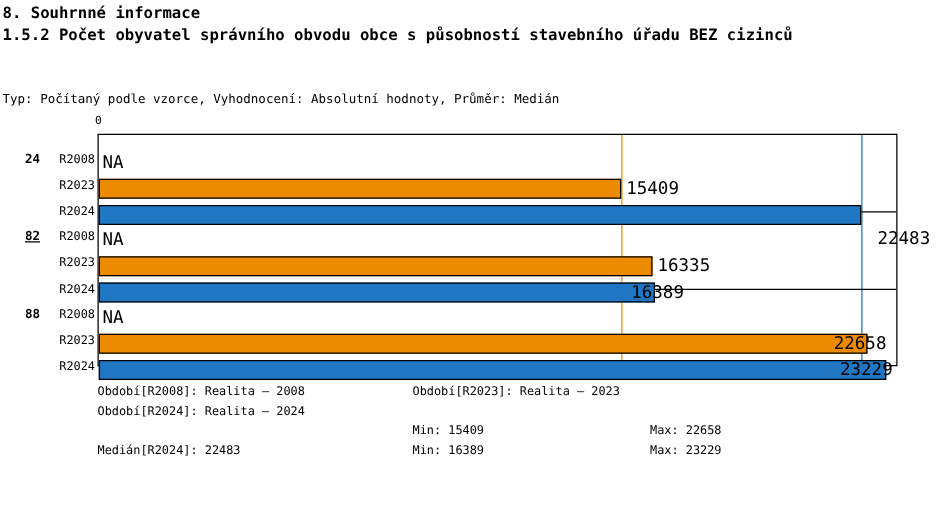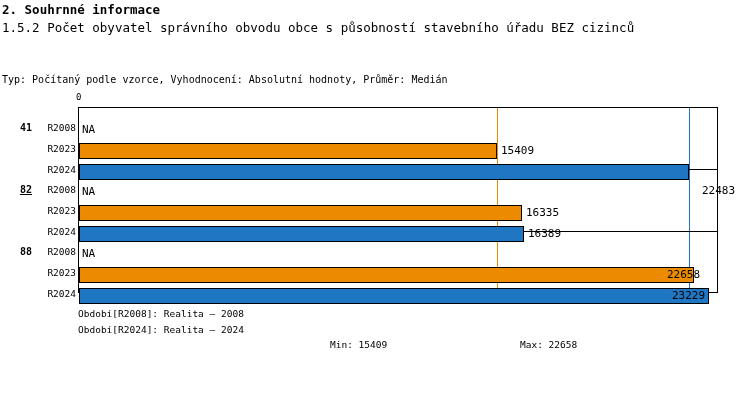--- a/index.html
+++ b/index.html
@@ -23,21 +23,21 @@
   }
   .hdr-line1 {
     font-size: 12.5px;
     font-weight: bold;
     padding: 1px 0 0 2px;
     line-height: 17px;
     white-space: nowrap;
   }
   .hdr-line2 {
     font-size: 12.5px;
-    font-weight: normal;
+    font-weight: bold;
     padding: 0 0 0 2px;
     line-height: 19px;
   }
   .hdr-sub {
     font-size: 10px;
     padding: 5px 0 0 2px;
     line-height: 14px;
     margin-top: 31px;
   }
   
@@ -90,21 +90,21 @@
     height: 16px;
     box-sizing: border-box;
     border: 1px solid #000000;
   }
   .bar.orange { background: #ed8b00; }
   .bar.blue   { background: #1f77c4; }
   .bar.nul    { background: transparent; border: none; }
   .barval {
     position: absolute;
     top: 2px;
-    font-size: 11px;
+    font-size: 14px;
     line-height: 12px;
     white-space: nowrap;
     color: #000000;
   }
   
   .ylab {
     position: absolute;
     left: 36px;
     width: 40px;
     text-align: right;
@@ -135,29 +135,29 @@
     white-space: nowrap;
   }
   .c1 { position: absolute; left: 78px; }
   .c2 { position: absolute; left: 330px; }
   .c3 { position: absolute; left: 520px; }
 </style>
 </head>
 <body>
 
 <div class="hdr">
-  <div class="hdr-line1">2. Souhrnné informace</div>
+  <div class="hdr-line1">8. Souhrnné informace</div>
   <div class="hdr-line2">1.5.2 Počet obyvatel správního obvodu obce s působností stavebního úřadu BEZ cizinců</div>
   <div class="hdr-sub">Typ: Počítaný podle vzorce, Vyhodnocení: Absolutní hodnoty, Průměr: Medián</div>
 </div>
 
 <div class="plot-wrap">
   <div class="axis-top-label">0</div>
 
-  <div class="grouplab" style="top:30px;">41</div>
+  <div class="grouplab" style="top:30px;">24</div>
   <div class="grouplab" style="top:92px;text-decoration:underline;">82</div>
   <div class="grouplab" style="top:154px;text-align:right;">88</div>
 
   <div class="ylab" style="top:30px;">R2008</div>
   <div class="ylab" style="top:51px;">R2023</div>
   <div class="ylab" style="top:72px;">R2024</div>
   <div class="ylab" style="top:92px;">R2008</div>
   <div class="ylab" style="top:113px;">R2023</div>
   <div class="ylab" style="top:134px;">R2024</div>
   <div class="ylab" style="top:154px;">R2008</div>
@@ -188,42 +188,48 @@
     <div class="barrow" style="top:76px;">
       <div class="bar nul" style="width:0px;"></div>
       <div class="barval" style="left:3px;">NA</div>
     </div>
     <div class="barrow" style="top:97px;">
       <div class="bar orange" style="width:443px;"></div>
       <div class="barval" style="left:447px;">16335</div>
     </div>
     <div class="barrow" style="top:118px;">
       <div class="bar blue" style="width:445px;"></div>
-      <div class="barval" style="left:449px;">16389</div>
+      <div class="barval" style="left:426px;">16389</div>
     </div>
 
     <div class="barrow" style="top:138px;">
       <div class="bar nul" style="width:0px;"></div>
       <div class="barval" style="left:3px;">NA</div>
     </div>
     <div class="barrow" style="top:159px;">
       <div class="bar orange" style="width:615px;"></div>
       <div class="barval" style="left:588px; top:2px;">22658</div>
     </div>
     <div class="barrow" style="top:180px;">
       <div class="bar blue" style="width:630px;"></div>
       <div class="barval" style="left:593px; top:2px;">23229</div>
     </div>
   </div>
 </div>
 
 <div class="footer">
   <div class="frow">
     <span class="c1">Období[R2008]: Realita – 2008</span>
+    <span class="c2">Období[R2023]: Realita – 2023</span>
   </div>
   <div class="frow">
     <span class="c1">Období[R2024]: Realita – 2024</span>
   </div>
   <div class="frow">
     <span class="c2">Min: 15409</span>
     <span class="c3">Max: 22658</span>
   </div>
+  <div class="frow">
+    <span class="c1">Medián[R2024]: 22483</span>
+    <span class="c2">Min: 16389</span>
+    <span class="c3">Max: 23229</span>
+  </div>
 </div>
 
 </body></html>

